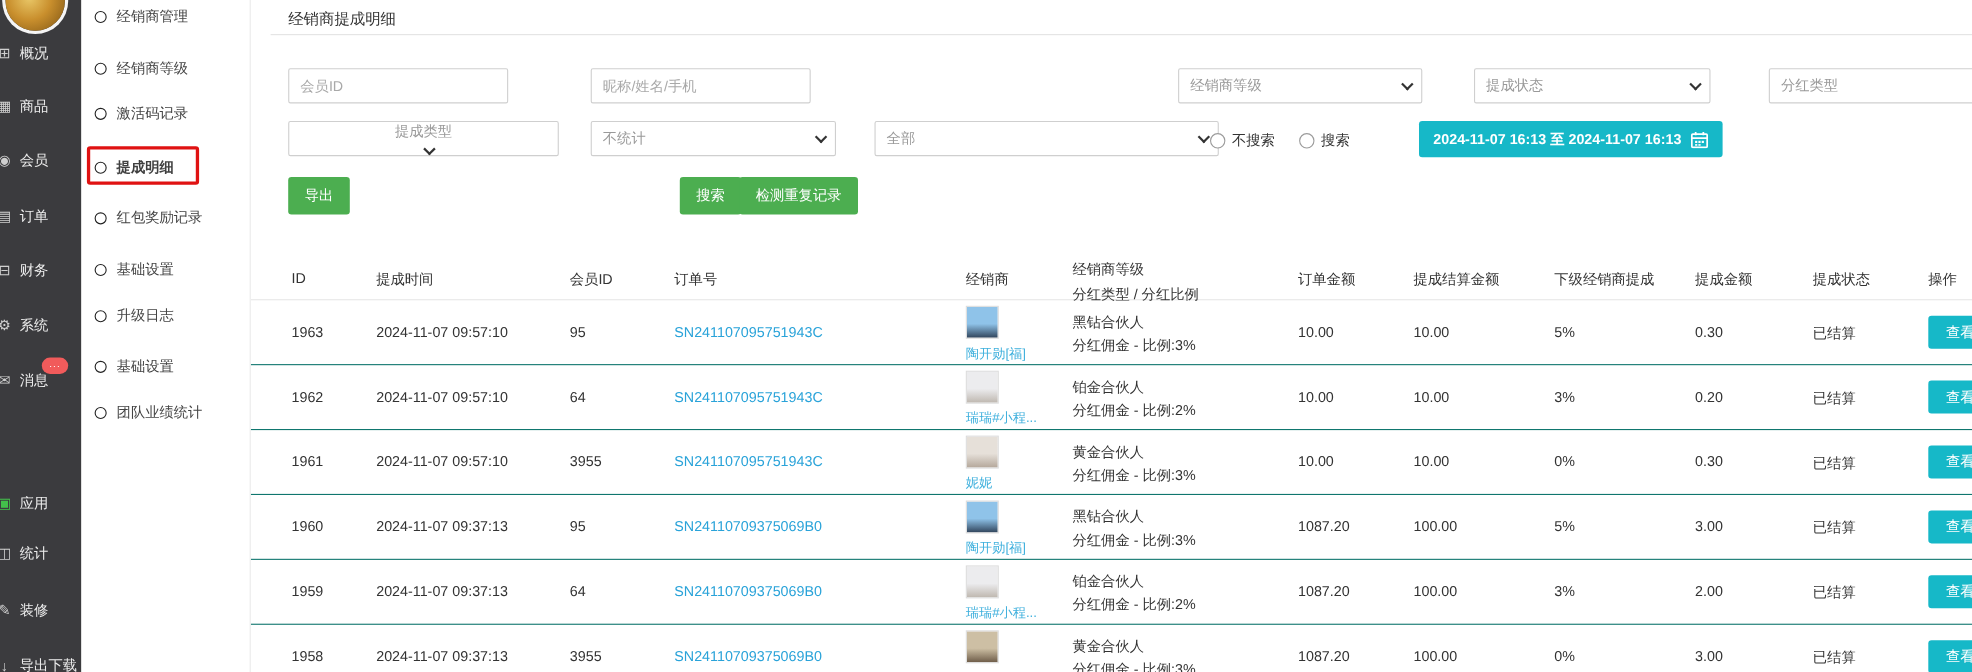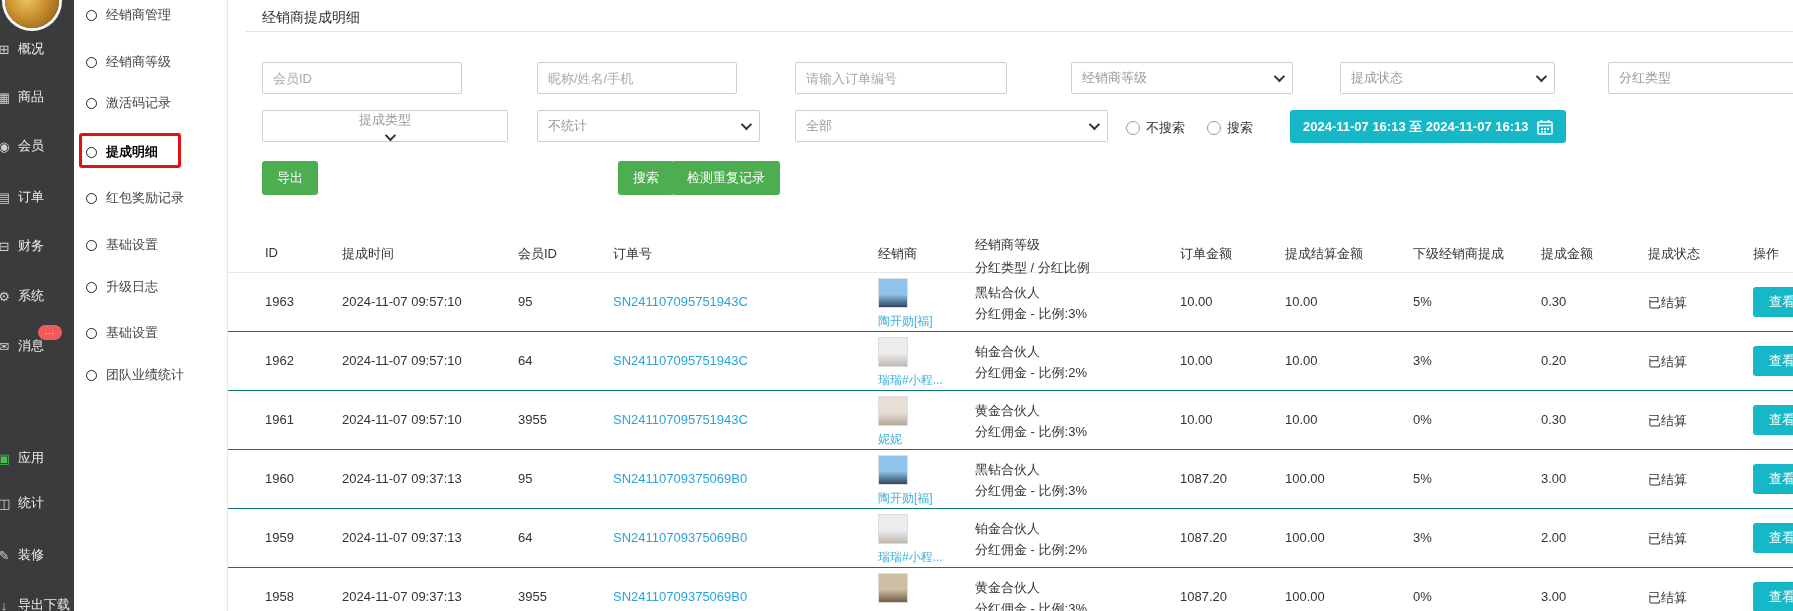--- a/index.html
+++ b/index.html
@@ -17,21 +17,21 @@
   .dk-item .ic { display:inline-block; width:16px; margin-left:-4px; margin-right:6px; font-size:13px; color:#cfcfcf; text-align:center; }
   .dk-item .ic.green { color:#43c04b; }
   .dk-badge { position:absolute; left:38px; top:-10px; min-width:24px; height:15px; background:#f15b5b;
     border-radius:8px; color:#fff; font-size:9px; line-height:13px; text-align:center; padding:0 4px; letter-spacing:1px; }
 
   
   .sub-sidebar { position:absolute; left:74px; top:0; width:154px; height:611px; background:#fff; border-right:1px solid #e7e7e7; }
   .sb-item { position:absolute; left:12px; height:22px; display:flex; align-items:center; cursor:pointer;
     font-size:13px; color:#444; white-space:nowrap; }
   .sb-item .ring { display:inline-block; width:11px; height:11px; border:1.6px solid #222; border-radius:50%; margin-right:9px; flex:0 0 auto; }
-  .sb-item.active { color:#000000; font-weight:bold; }
+  .sb-item.active { color:#404040; font-weight:bold; }
   .annotation-box { position:absolute; left:79px; top:133px; width:102px; height:35px; border:3px solid #e01212; border-radius:3px; pointer-events:none; }
 
   
   .main { position:absolute; left:228px; top:0; width:1565px; height:611px; background:#fff; overflow:hidden; }
   .page-title { position:absolute; left:34px; top:9px; font-size:14px; color:#333; }
   .title-divider { position:absolute; left:18px; top:31px; right:0; height:0; border-top:1px solid #e3e3e3; }
 
   .txt-input, .sel { position:absolute; height:32px; background:#fff; border:1px solid #cfcfcf; border-radius:2px;
     font-size:13px; color:#999; padding:0 10px; display:flex; align-items:center; }
   .txt-input input { border:none; outline:none; width:100%; font:inherit; color:#555; background:transparent; }
@@ -163,23 +163,20 @@
   <div class="main">
     <div class="page-title">经销商提成明细</div>
     <div class="title-divider"></div>
 
     <label class="txt-input" style="left:34px; top:62px; width:200px;">
       <input type="text" placeholder="会员ID" style="">
     </label>
     <label class="txt-input" style="left:309px; top:62px; width:200px;">
       <input type="text" placeholder="昵称/姓名/手机" style="">
     </label>
-    <label class="txt-input" style="left:567px; top:62px; width:212px;">
-      <input type="text" placeholder="请输入订单编号" style="">
-    </label>
     <div class="sel" style="left:843px; top:62px; width:222px;">
       <span>经销商等级</span>
       <span class="chev"></span>
     </div>
     <div class="sel" style="left:1112px; top:62px; width:215px;">
       <span>提成状态</span>
       <span class="chev"></span>
     </div>
     <div class="sel" style="left:1380px; top:62px; width:222px;">
       <span>分红类型</span>
@@ -191,21 +188,21 @@
       <span class="chev"></span>
     </div>
     <div class="sel" style="left:309px; top:110px; width:223px;">
       <span>不统计</span>
       <span class="chev"></span>
     </div>
     <div class="sel" style="left:567px; top:110px; width:313px;">
       <span>全部</span>
       <span class="chev"></span>
     </div>
-    <div class="radio-group" style="left:872px; top:119px;margin-left:26px;">
+    <div class="radio-group" style="left:872px; top:119px;">
       <span class="radio">
         <span class="rc"></span>
         <span>不搜索</span>
       </span>
       <span class="radio">
         <span class="rc"></span>
         <span>搜索</span>
       </span>
     </div>
     <button class="date-btn" style="left:1062px; top:110px;">

